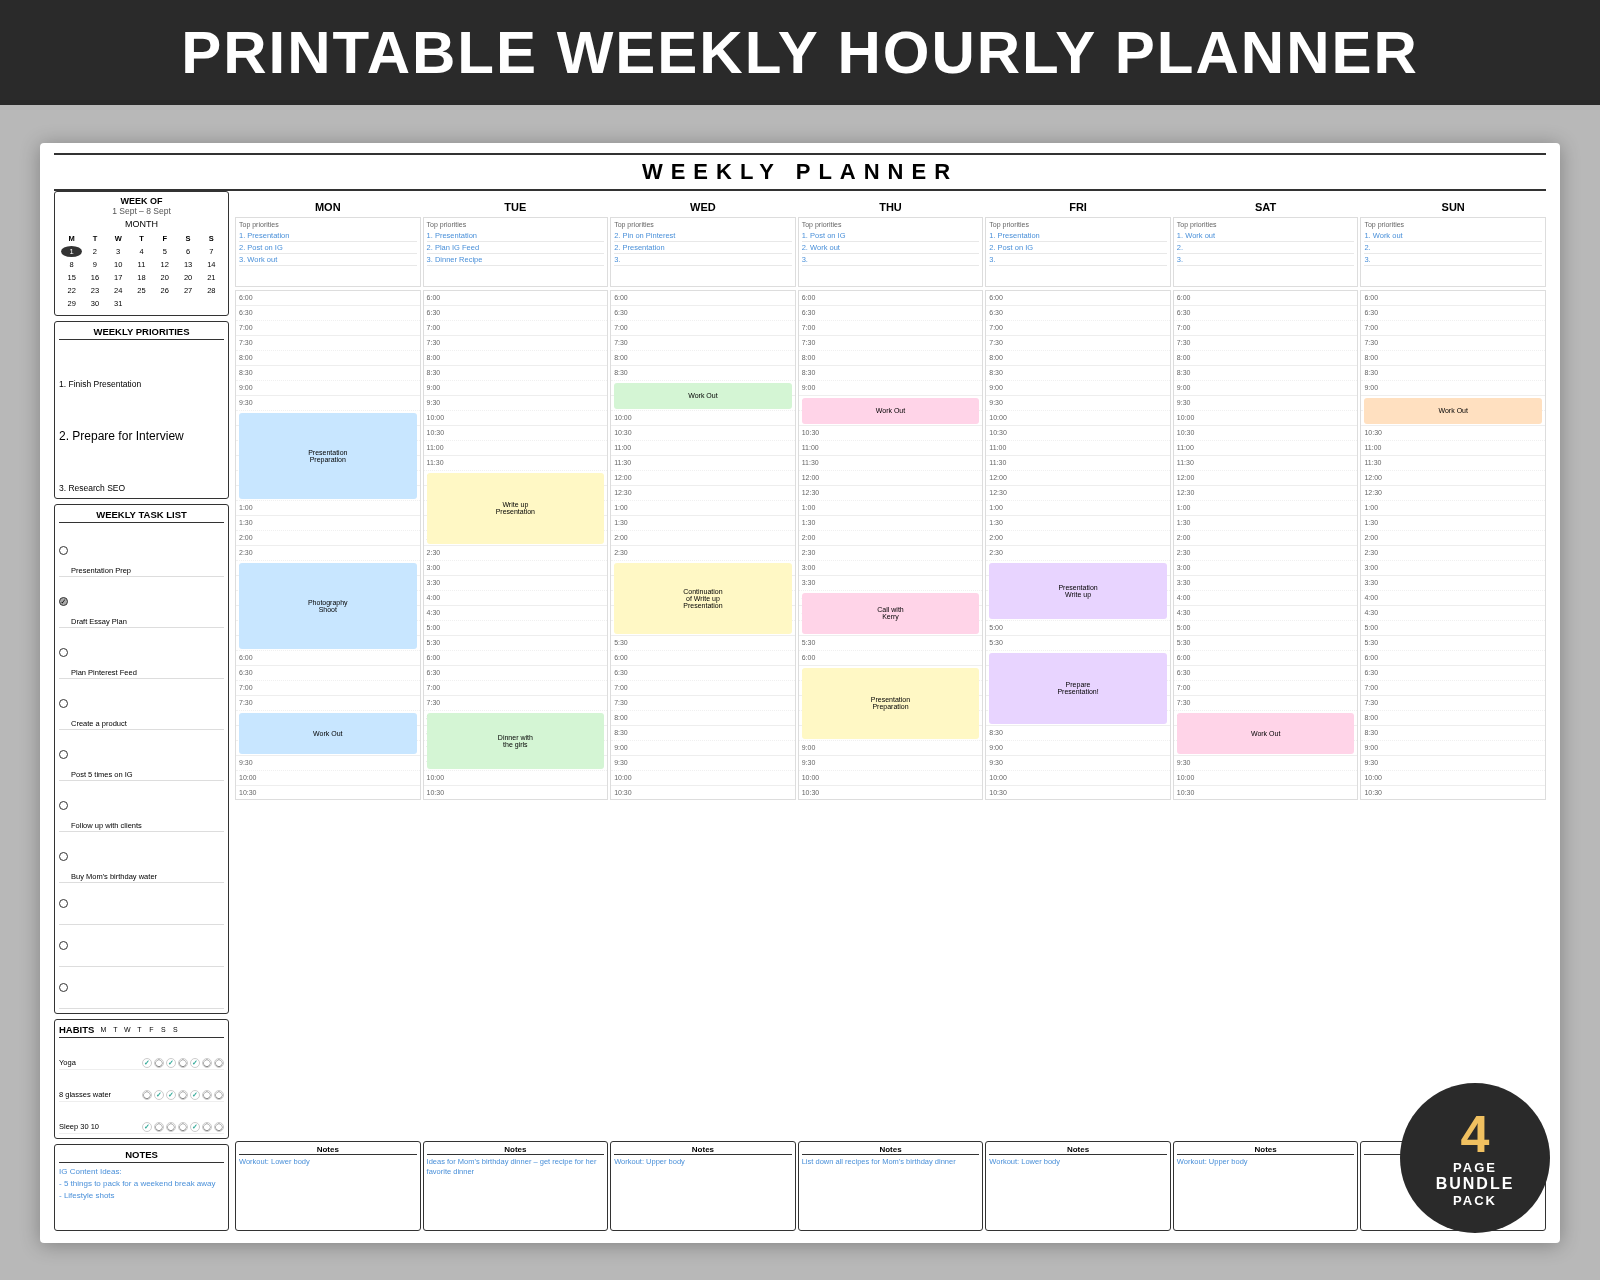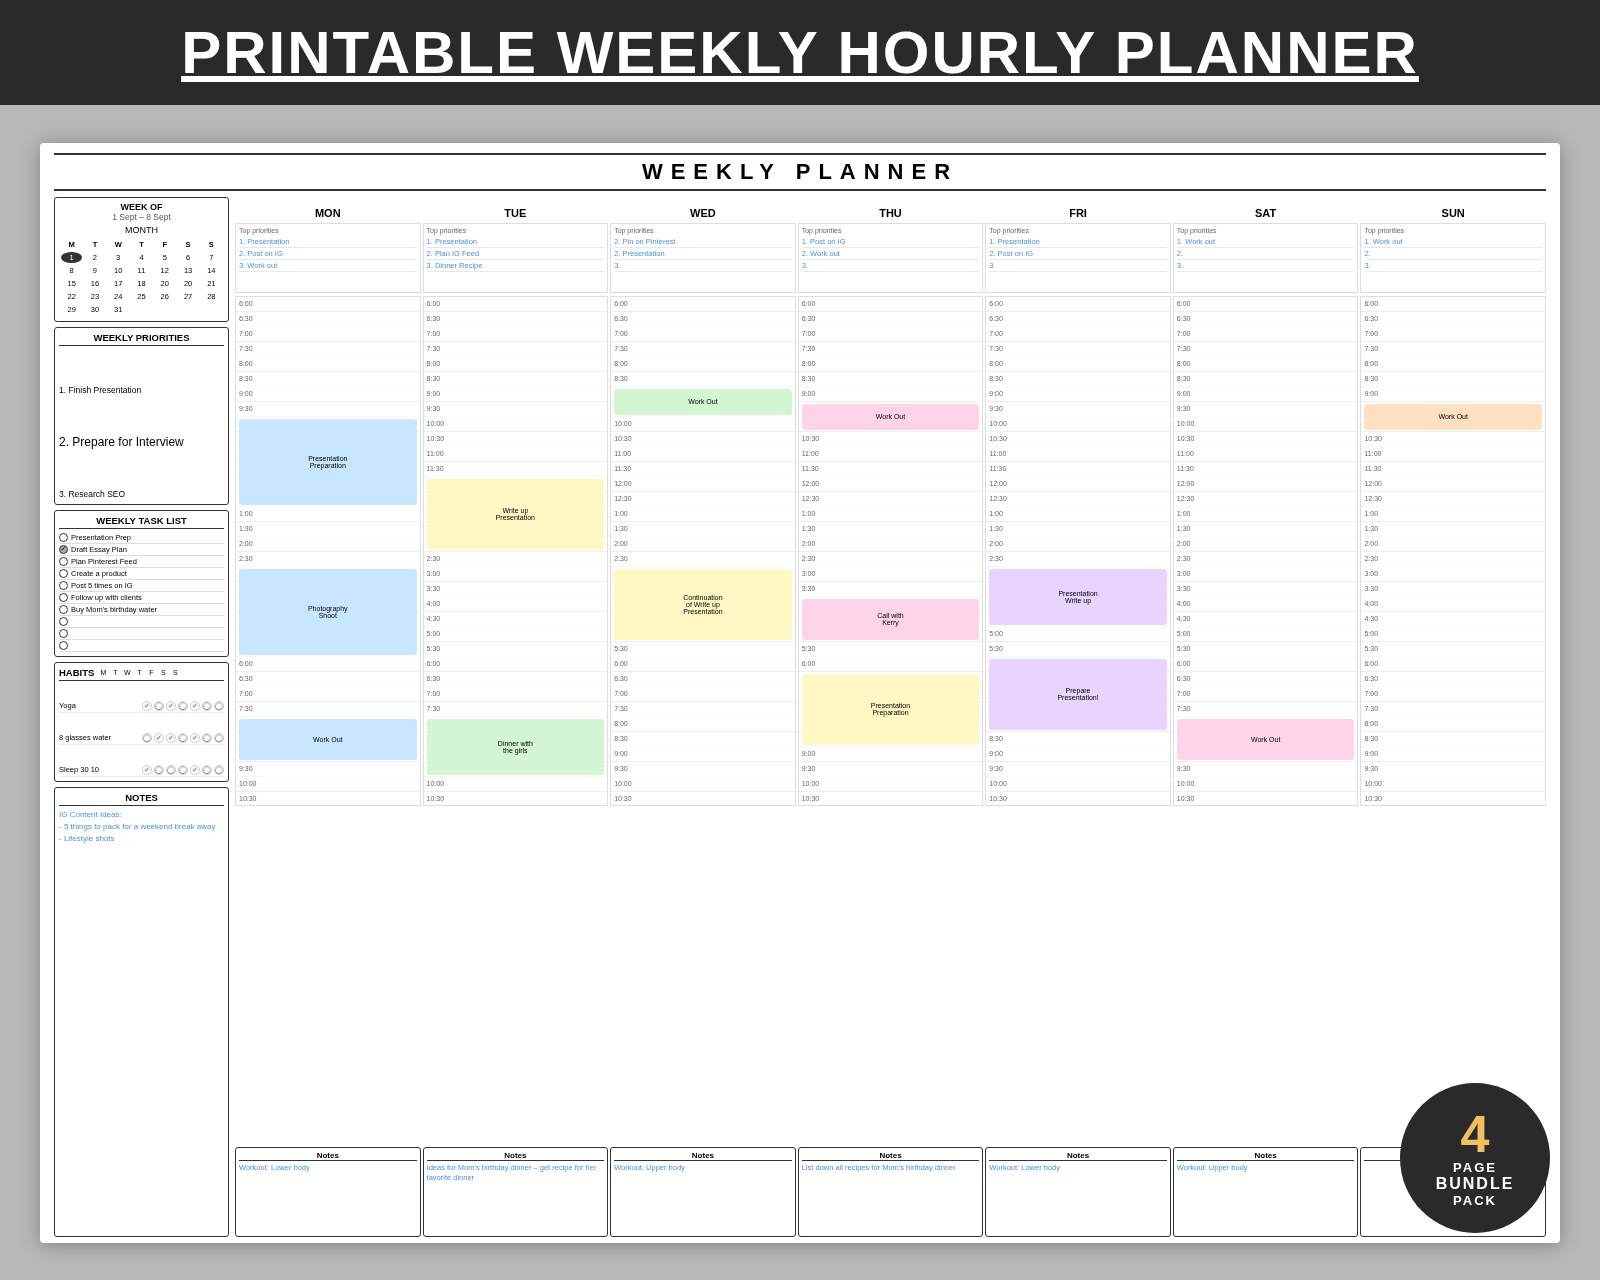--- a/index.html
+++ b/index.html
@@ -17,21 +17,20 @@
       display: flex;
       align-items: center;
       justify-content: center;
     }
     .header h1 {
       color: white;
       font-size: 60px;
       font-weight: 900;
       letter-spacing: 2px;
       font-family: Arial Black, sans-serif;
-      text-decoration: underline;
     }
 
     .bg-area {
       background: #b8b8b8;
       height: 1175px;
       display: flex;
       align-items: center;
       justify-content: center;
     }
 
@@ -46,21 +45,20 @@
     }
 
     .planner-title {
       text-align: center;
       font-size: 22px;
       font-weight: bold;
       letter-spacing: 8px;
       border-bottom: 2px solid #333;
       border-top: 2px solid #333;
       padding: 4px 0;
-      margin-bottom: 6px;
     }
 
     .main-layout {
       display: flex;
       gap: 6px;
       height: 1040px;
     }
 
     
     .left-sidebar {
@@ -144,20 +142,21 @@
       height: 9px;
       border: 1px solid #333;
       border-radius: 50%;
       flex-shrink: 0;
     }
     .task-checkbox.checked {
       background: #aaa;
     }
     .task-text {
       font-size: 7.5px;
+      margin-top: 39px;
     }
     .habits-days {
       font-size: 7px;
       display: flex;
       gap: 2px;
     }
     .habit-row {
       display: flex;
       justify-content: space-between;
       align-items: center;

